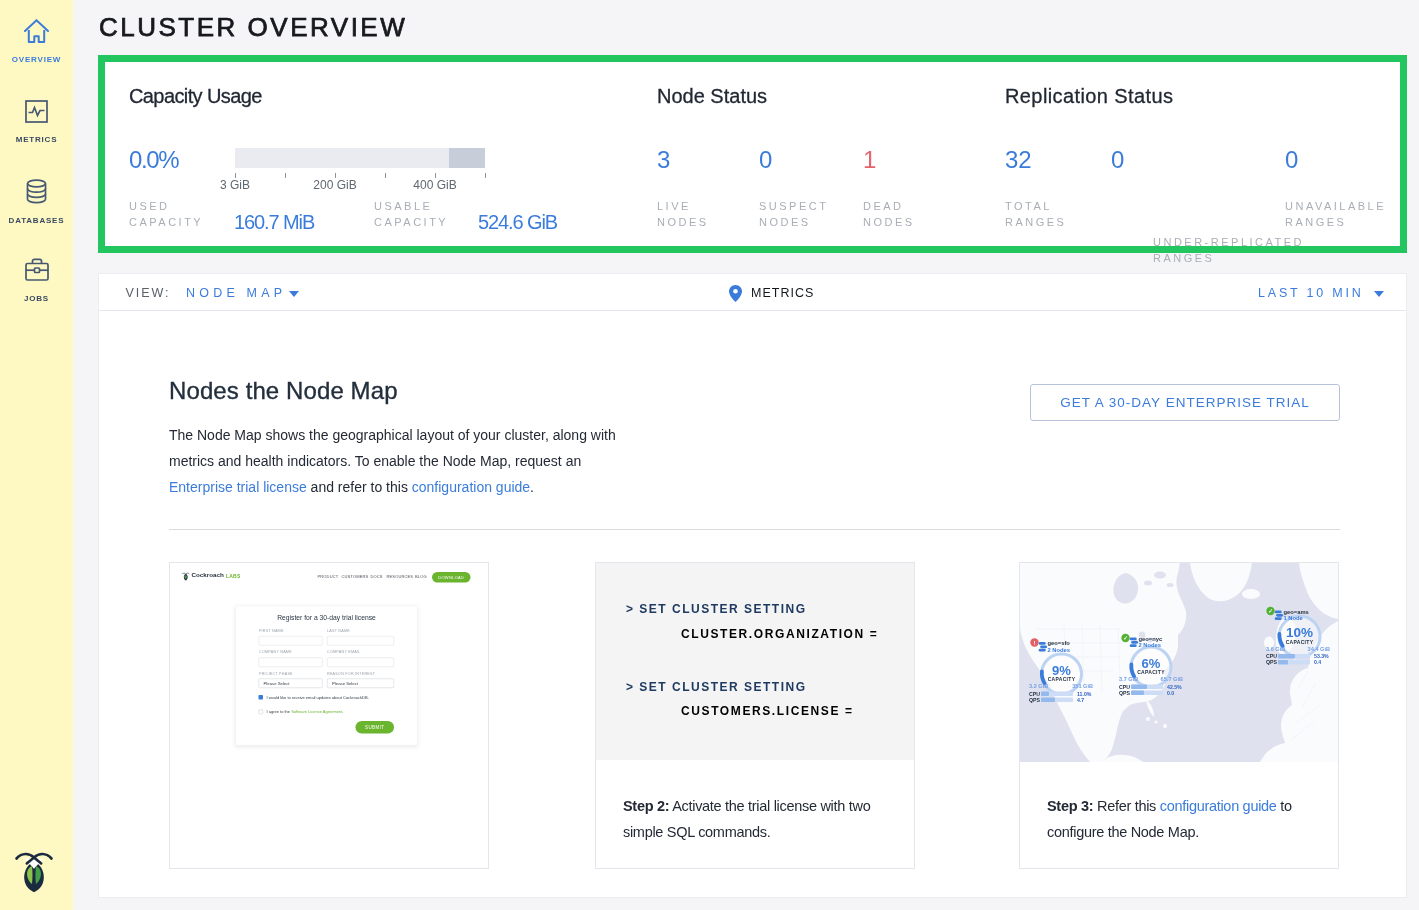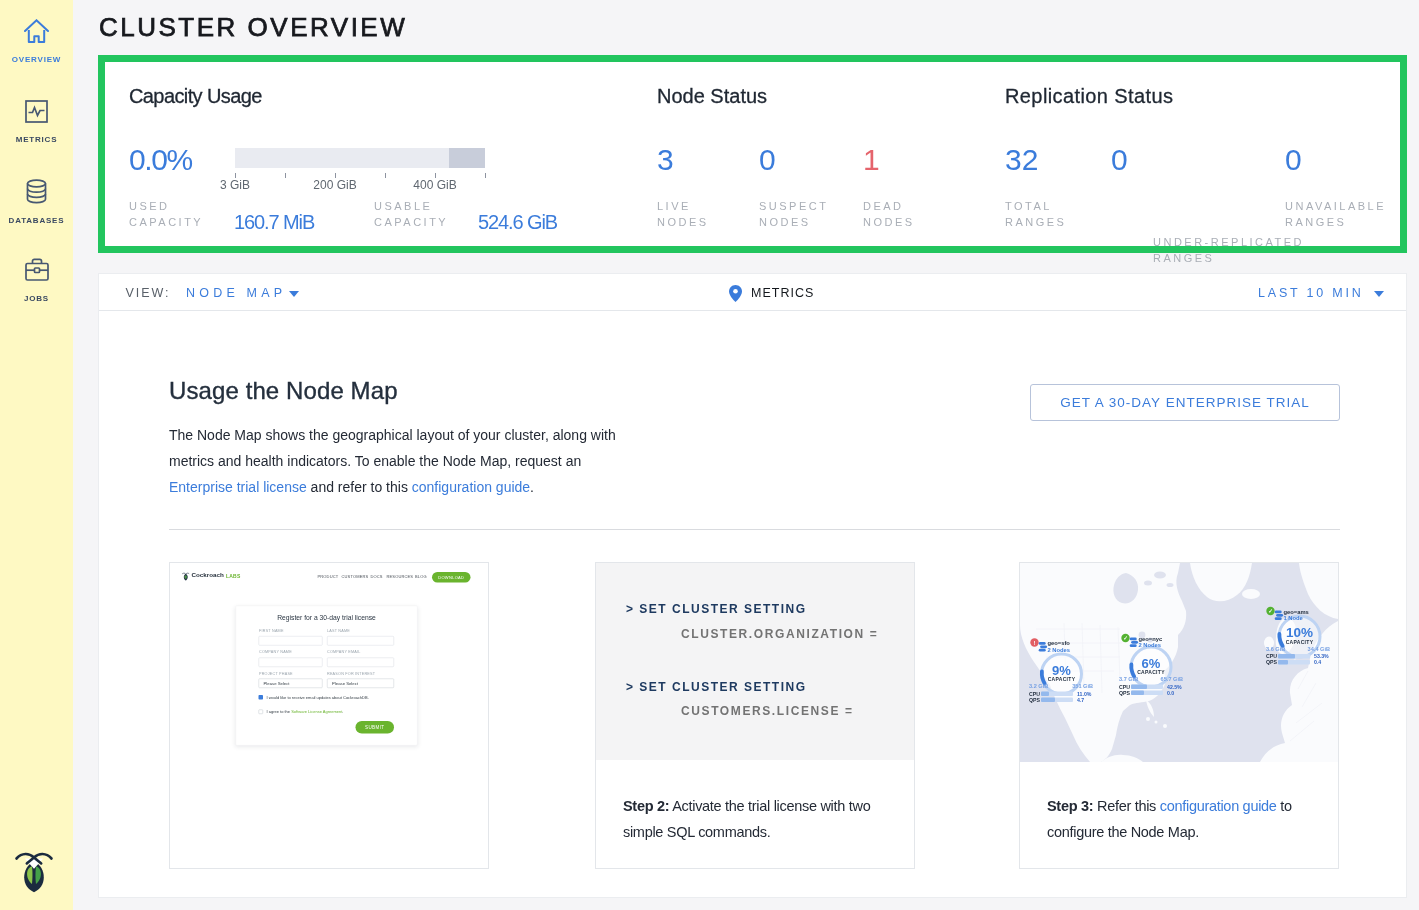--- a/index.html
+++ b/index.html
@@ -9,40 +9,40 @@
 
 #sidebar { position:absolute; left:0; top:0; width:73px; height:910px; background:#fef9c3; z-index:5; }
 .navitem { position:absolute; left:0; width:73px; text-align:center; }
 .navlabel { display:block; font-size:8px; font-weight:bold; letter-spacing:0.8px; color:#3a4962; margin-top:8px; }
 .navitem.active .navlabel { color:#3b7cdb; }
 
 #pagetitle { position:absolute; left:99px; top:12px; font-size:26px; font-weight:normal; -webkit-text-stroke:0.75px #17191e; letter-spacing:2.5px; color:#17191e; }
 
 #summary { position:absolute; left:98px; top:55px; width:1309px; height:198px; background:#fff; border:7px solid #22c55e; }
 .sec-title { position:absolute; top:23px; font-size:20px; color:#1f2732; -webkit-text-stroke:0.3px #1f2732; letter-spacing:-0.6px; }
-.bignum { position:absolute; top:83px; font-size:30px; line-height:30px; color:#3b7cdb; }
+.bignum { position:absolute; top:83px; font-size:24px; line-height:30px; color:#3b7cdb; }
 .bignum.red { color:#e5646c; }
 .statlabel { position:absolute; top:137px; font-size:11px; letter-spacing:2.5px; color:#a9aeb6; line-height:15.5px; }
 .statval { position:absolute; top:149px; font-size:20px; letter-spacing:-1.1px; color:#3b7cdb; }
 .tick { position:absolute; top:111px; width:1px; height:5px; background:#8d93a0; }
 .ticklabel { position:absolute; top:115.5px; width:60px; text-align:center; font-size:12px; color:#5f6770; }
 
 #panel { position:absolute; left:98px; top:273px; width:1309px; height:625px; background:#fff; border:1px solid #ebedf0; }
 #viewbar { position:absolute; left:0; top:0; width:100%; height:37px; border-bottom:1px solid #e4e7eb; }
 .vb { position:absolute; top:1px; height:36px; line-height:36px; font-size:12.5px; }
 
 h2 { position:absolute; left:70px; top:103px; font-size:24px; font-weight:normal; color:#242f3d; -webkit-text-stroke:0.35px #242f3d; letter-spacing:0.1px; }
 .para { position:absolute; left:70px; top:148px; width:460px; font-size:14px; line-height:26px; color:#242a35; }
 .para a, .caption a { color:#3b7cdb; text-decoration:none; }
 #trialbtn { position:absolute; left:931px; top:110px; width:310px; height:37px; border:1px solid #b7c3da; border-radius:3px; color:#3b7cdb; font-size:13.5px; letter-spacing:1px; text-align:center; line-height:35px; background:#fff; }
 #divider { position:absolute; left:70px; top:255px; width:1171px; height:1px; background:#d9dbdf; }
 .stepcard { position:absolute; top:288px; width:320px; height:307px; border:1px solid #e3e6ea; background:#fff; }
 .caption { position:absolute; left:27px; top:230px; width:272px; font-size:14.5px; letter-spacing:-0.3px; line-height:26px; color:#242a35; }
 .codeline { position:absolute; font-size:12px; font-weight:bold; letter-spacing:1.5px; color:#1e3a60; white-space:pre; }
-.codeline.green { color:#737373; letter-spacing:1.6px; }
+.codeline.green { color:#000000; letter-spacing:1.6px; }
 </style>
 </head>
 <body>
 <div id="sidebar">
   <div class="navitem active" style="top:19px;">
     <svg width="25" height="24" viewBox="0 0 25 24" fill="none" stroke="#3b7cdb" stroke-width="2">
         <path d="M1 12 L12.5 1.3 L24 12" stroke-linecap="round"></path>
         <path d="M4.8 11 V23 H10.3 V17.2 H14.7 V23 H20.2 V11" stroke-linejoin="round"></path>
       </svg>
     <span class="navlabel">OVERVIEW</span>
@@ -135,21 +135,21 @@
         <path d="M6.5 0 C2.9 0 0 2.9 0 6.5 C0 11.2 6.5 17 6.5 17 C6.5 17 13 11.2 13 6.5 C13 2.9 10.1 0 6.5 0 Z" fill="#3b7cdb"></path>
         <circle cx="6.5" cy="6.2" r="2.3" fill="#fff"></circle>
       </svg>
     <span class="vb" style="left:652px; color:#14181d; letter-spacing:1px;">METRICS</span>
     <span class="vb" style="left:1159px; color:#3b7cdb; letter-spacing:2.8px;">LAST 10 MIN</span>
     <svg class="abs" style="left:1275px; top:17px;" width="10" height="6">
         <polygon points="0,0 10,0 5,6" fill="#3b7cdb"></polygon>
       </svg>
   </div>
 
-  <h2>Usage the Node Map</h2>
+  <h2>Nodes the Node Map</h2>
   <div class="para">The Node Map shows the geographical layout of your cluster, along with metrics and health indicators. To enable the Node Map, request an <a>Enterprise trial license</a> and refer to this <a>configuration guide</a>.</div>
   <div id="trialbtn">GET A 30-DAY ENTERPRISE TRIAL</div>
   <div id="divider"></div>
 
   <div class="stepcard" style="left:70px;">
     <div id="minisite" class="abs" style="left:0;top:0;width:636px;height:420px;transform:scale(0.5);transform-origin:0 0;background:#fff;">
       <svg class="abs" style="left:24px;top:18px;" width="15" height="19" viewBox="0 0 15 19" fill="none">
         <path d="M1 3.2 C3.3 1.5 6 2 7.5 4.4 C9 2 11.7 1.5 14 3.2" stroke="#1b2b3f" stroke-width="1.1" stroke-linecap="round"></path>
         <path d="M7.5 3.6 C4.9 5.2 3.6 7.4 3.6 10.2 C3.6 13.4 5.2 15.9 7.5 17.1 C9.8 15.9 11.4 13.4 11.4 10.2 C11.4 7.4 10.1 5.2 7.5 3.6 Z" fill="#1b2b3f"></path>
         <path d="M5 9.2 C5.2 8.1 6 7.1 7.1 6.7 C7.4 8.2 7.4 11.6 7.1 13.9 C5.7 12.8 4.9 11 5 9.2 Z" fill="#84c45c"></path>

